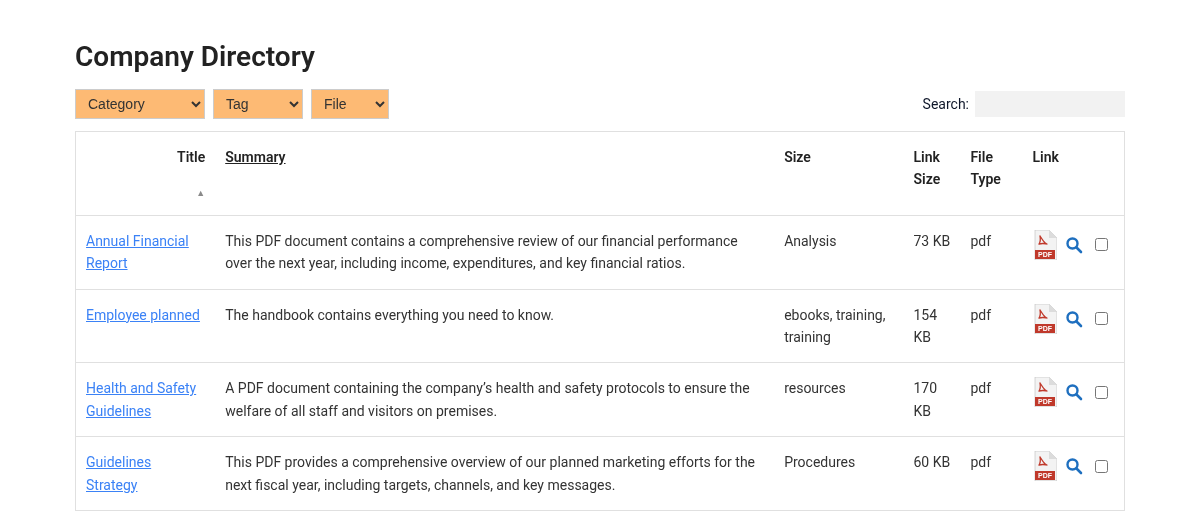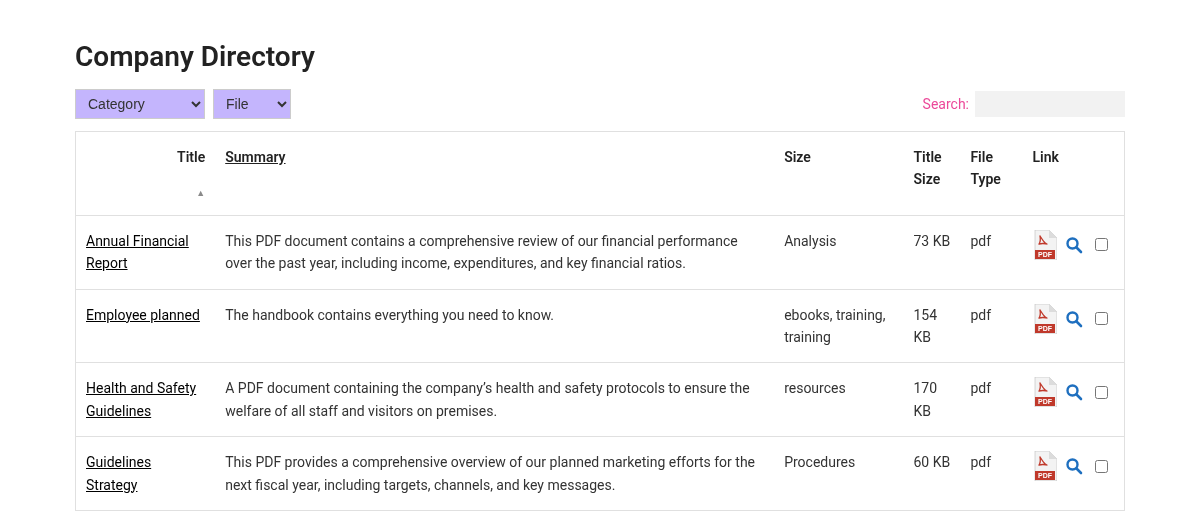--- a/index.html
+++ b/index.html
@@ -24,35 +24,35 @@
     align-items: center;
     margin-bottom: 12px;
   }
   .filters-left {
     display: flex;
     gap: 8px;
   }
   select.filter {
     height: 30px;
     border: 1px solid #ccc;
-    background: #c4b5fd;
+    background: #fdba74;
     font-size: 14px;
     padding: 0 22px 0 8px;
     color: #333;
     appearance: auto;
   }
   .filters-right {
     margin-left: auto;
     display: flex;
     align-items: center;
     gap: 6px;
   }
   .search-label {
     font-size: 14px;
-    color: #ec4899;
+    color: #0f172a;
   }
   .search-input {
     height: 26px;
     width: 150px;
     border: none;
     background: #f2f2f2;
     padding: 0 6px;
     font-size: 14px;
   }
   table.dir {
@@ -85,21 +85,21 @@
     justify-content: flex-end;
     height: 100%;
     flex-direction: column;
   }
   .sort-arrow {
     color: #8a8a8a;
     font-size: 9px;
     margin-top: 18px;
   }
   a.row-link {
-    color: #000000;
+    color: #3b82f6;
     text-decoration: underline;
   }
   .link-cell {
     display: flex;
     align-items: center;
     gap: 8px;
   }
   .pdf-icon {
     width: 24px;
     height: 30px;
@@ -122,20 +122,23 @@
 </head>
 <body>
 
 <div class="page">
   <h1 class="page-title">Company Directory</h1>
 
   <div class="filters-row">
     <div class="filters-left">
       <select class="filter" style="width:130px">
         <option>Category</option>
+      </select>
+      <select class="filter" style="width:90px">
+        <option>Tag</option>
       </select>
       <select class="filter" style="width:78px">
         <option>File Ty…</option>
       </select>
     </div>
     <div class="filters-right">
       <span class="search-label">Search:</span>
       <input class="search-input" type="text" value="" style="">
     </div>
   </div>
@@ -144,29 +147,29 @@
     <thead>
       <tr>
         <th class="col-title">
           <div class="th-flex">
             <span>Title</span>
             <span class="sort-arrow">▲</span>
           </div>
         </th>
         <th class="col-summary">Summary</th>
         <th class="col-tags">Size</th>
-        <th class="col-size">Title Size</th>
+        <th class="col-size">Link Size</th>
         <th class="col-type">File Type</th>
         <th class="col-link">Link</th>
       </tr>
     </thead>
     <tbody>
       <tr>
         <td><a href="#" class="row-link">Annual Financial Report</a></td>
-        <td>This PDF document contains a comprehensive review of our financial performance over the past year, including income, expenditures, and key financial ratios.</td>
+        <td>This PDF document contains a comprehensive review of our financial performance over the next year, including income, expenditures, and key financial ratios.</td>
         <td>Analysis</td>
         <td>73 KB</td>
         <td>pdf</td>
         <td>
           <div class="link-cell">
             <span class="pdf-icon">
               <svg width="24" height="30" viewBox="0 0 24 30">
                 <path d="M2 0 H16 L24 8 V30 H2 Z" fill="#f3f3f3" stroke="#bdbdbd" stroke-width="0.6"></path>
                 <path d="M16 0 L24 8 H16 Z" fill="#dcdcdc"></path>
                 <path d="M7 6 C7 6 10 11 13 14 C10 13 6 14 6 14 C6 14 8 11 7 6 Z M9 9 C9 9 11 13 14 14" fill="none" stroke="#c0392b" stroke-width="1.3" stroke-linejoin="round" stroke-linecap="round"></path>

